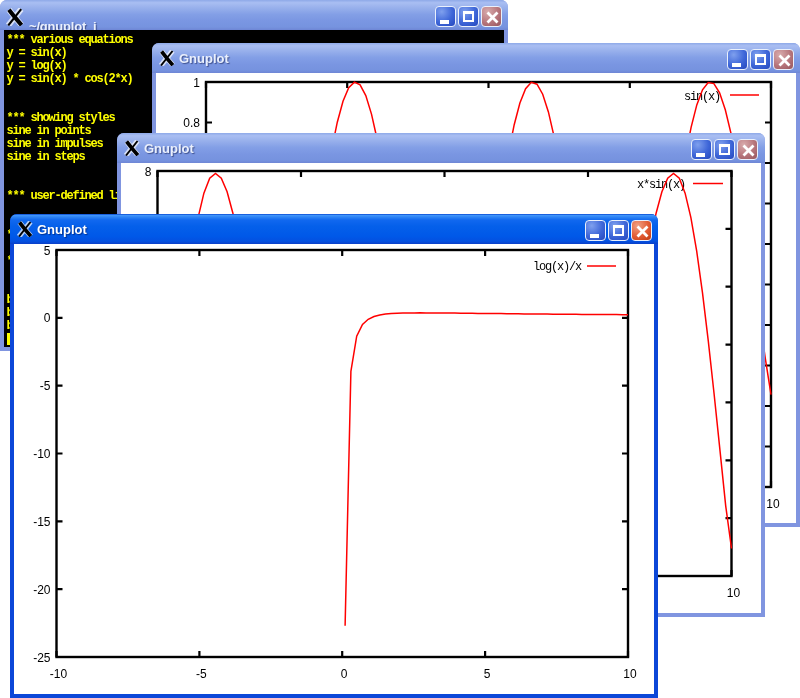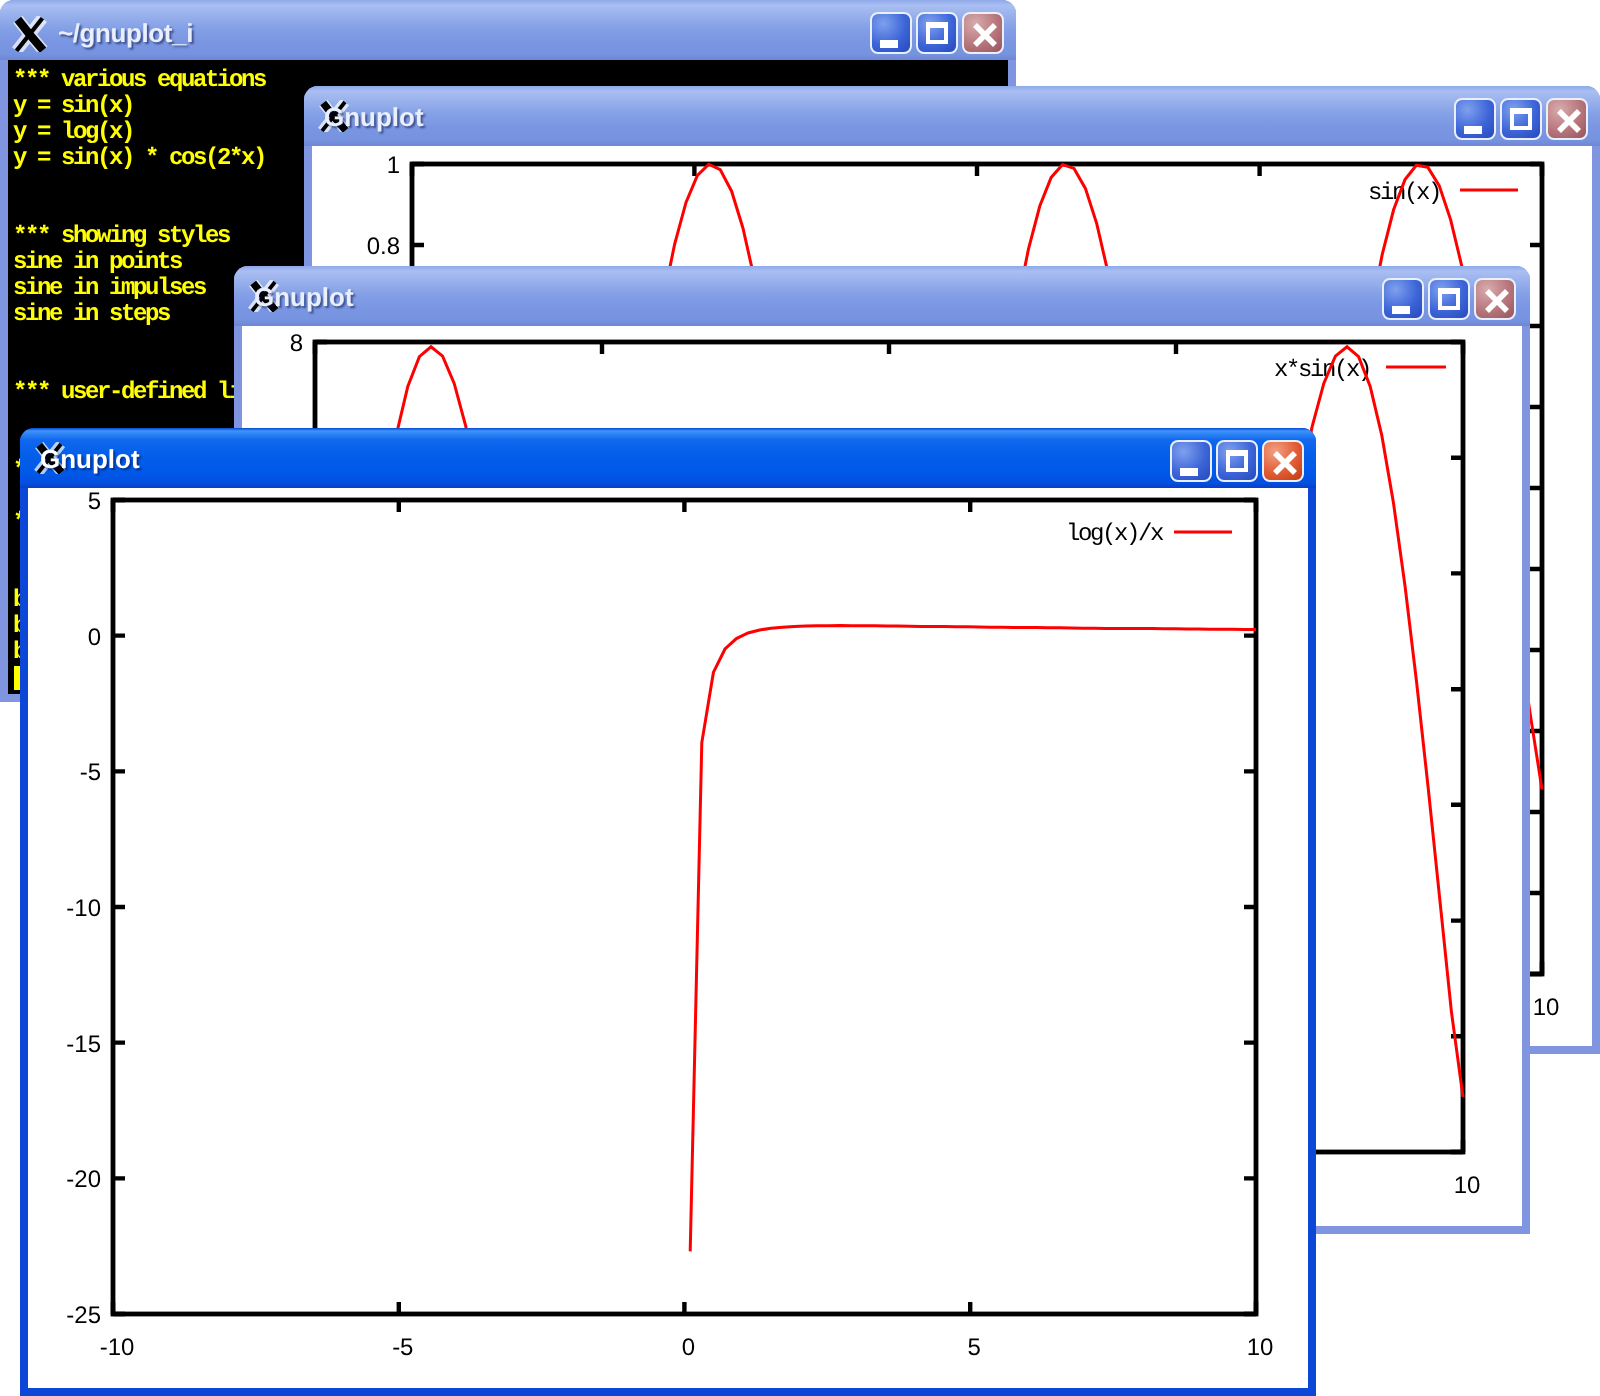--- a/index.html
+++ b/index.html
@@ -3,21 +3,21 @@
 <style>
 html,body{margin:0;padding:0;width:800px;height:698px;background:#fff;overflow:hidden}
 *{box-sizing:border-box}
 .win{position:absolute;border-radius:7px 7px 0 0}
 .win.inact{background:#8095e0}
 .win.act{background:#0c47d8}
 .tb{position:absolute;left:0;top:0;right:0;height:30px;border-radius:7px 7px 0 0;}
 .inact .tb{background:linear-gradient(180deg,#8ea9e8 0%,#a9bef2 9%,#99b1ec 25%,#839fe6 48%,#7a96e2 70%,#7693df 90%,#6e86d5 100%)}
 .act .tb{background:linear-gradient(180deg,#0647d0 0%,#3f94fa 5%,#2e84f5 10%,#1168ef 20%,#0560ea 40%,#0058e8 75%,#0450e0 91%,#0a3fc8 100%)}
 .xl{position:absolute;left:7px;top:7px}
-.ttl{position:absolute;left:10px;top:8px;font:bold 13px "Liberation Sans",sans-serif;color:#fff;text-shadow:1px 1px 1px rgba(0,10,60,0.5)}
+.ttl{position:absolute;left:27px;top:8px;font:bold 13px "Liberation Sans",sans-serif;color:#fff;text-shadow:1px 1px 1px rgba(0,10,60,0.5)}
 .inact .ttl{color:#e9effc}
 .ct{position:absolute;left:4px;top:30px;right:4px;bottom:4px;overflow:hidden}
 .btns{position:absolute;top:6px;right:6px;height:21px;display:flex;gap:2px}
 .btn{width:21px;height:21px;border:1px solid #e9f0fc;border-radius:4px;position:relative;overflow:hidden}
 .bblue{background:radial-gradient(circle at 30% 25%,#7fa0ee 0%,#3e66d8 55%,#2548be 100%)}
 .bclose-a{background:radial-gradient(circle at 30% 25%,#f0a184 0%,#e25c35 55%,#bf3a10 100%)}
 .bclose-i{background:radial-gradient(circle at 30% 25%,#d8abac 0%,#b7767c 55%,#96555c 100%)}
 .gmin{position:absolute;left:4px;top:13px;width:9px;height:3.5px;background:#fff}
 .gmax{position:absolute;left:4px;top:4px;width:11px;height:11px;border:2px solid #fff;border-top-width:3px}
 .term-pre{position:absolute;left:2.5px;top:4px;margin:0;font:bold 12px "Liberation Mono",monospace;line-height:13px;letter-spacing:-1.2px;color:#ffff00}
@@ -27,21 +27,21 @@
 
 <div class="win inact" style="left:0;top:0;width:508px;height:351px;z-index:1">
   <div class="tb">
       <div class="xl" style="left:6px;top:8px">
         <svg width="18" height="18" viewBox="0 0 16 16" style="display:block">
           <path d="M2.6 1.5 L8 8.4 L13.8 15.2 M13.5 1 L2 15.5" stroke="#fff" stroke-width="5.2" fill="none" opacity="0.7"></path>
           <path d="M2.6 1.5 L8 8.4 L13.8 15.2" stroke="#000" stroke-width="3.7" fill="none"></path>
           <path d="M13.5 1 L2 15.5" stroke="#000" stroke-width="1.9" fill="none"></path>
         </svg>
       </div>
-  <span class="ttl" style="left:29px;top:9px;font-size:13px;letter-spacing:-0.2px">~/gnuplot_i</span>
+  <span class="ttl" style="left:29px;top:19px;font-size:13px;letter-spacing:-0.2px">~/gnuplot_i</span>
   <div class="btns" style="right:6px">
         <div class="btn bblue">
           <div class="gmin"></div>
         </div>
         <div class="btn bblue">
           <div class="gmax"></div>
         </div>
         <div class="btn bclose-i">
           <svg width="21" height="21" viewBox="0 0 21 21" style="display:block">
             <path d="M5.5 5.5 L15.5 15.5 M15.5 5.5 L5.5 15.5" stroke="#fff" stroke-width="2.8" fill="none"></path>

